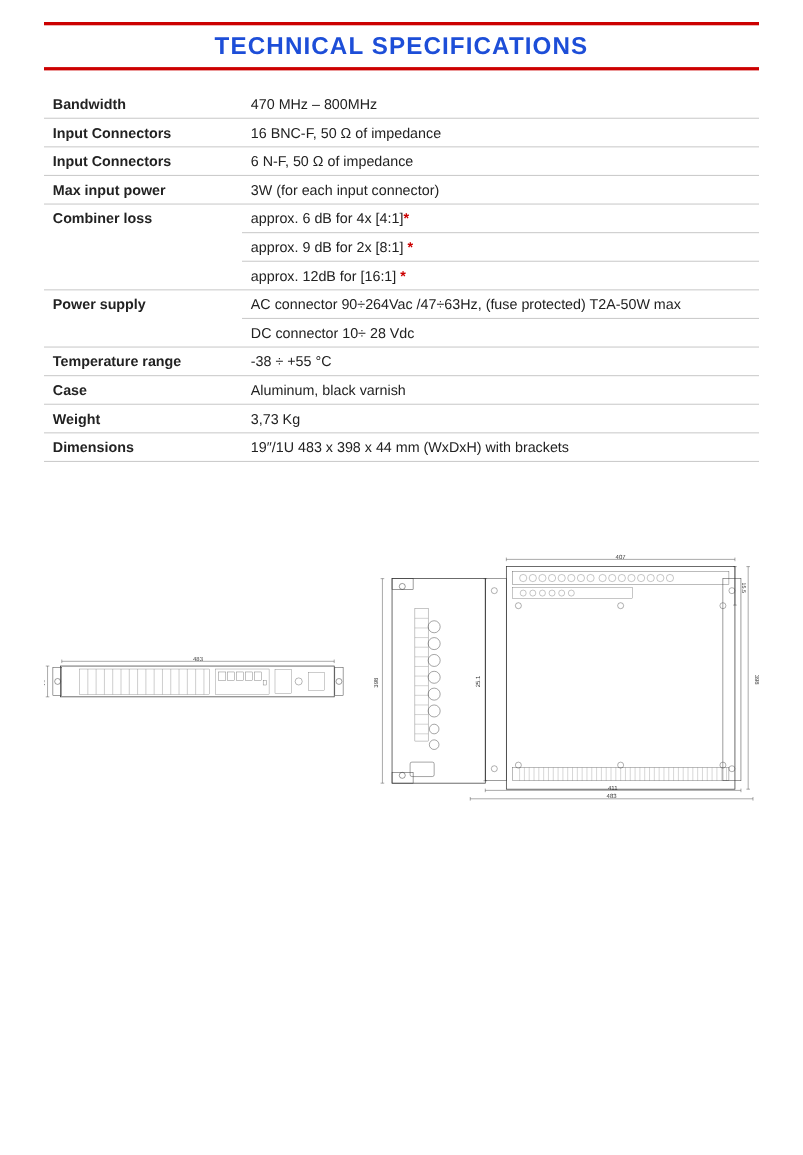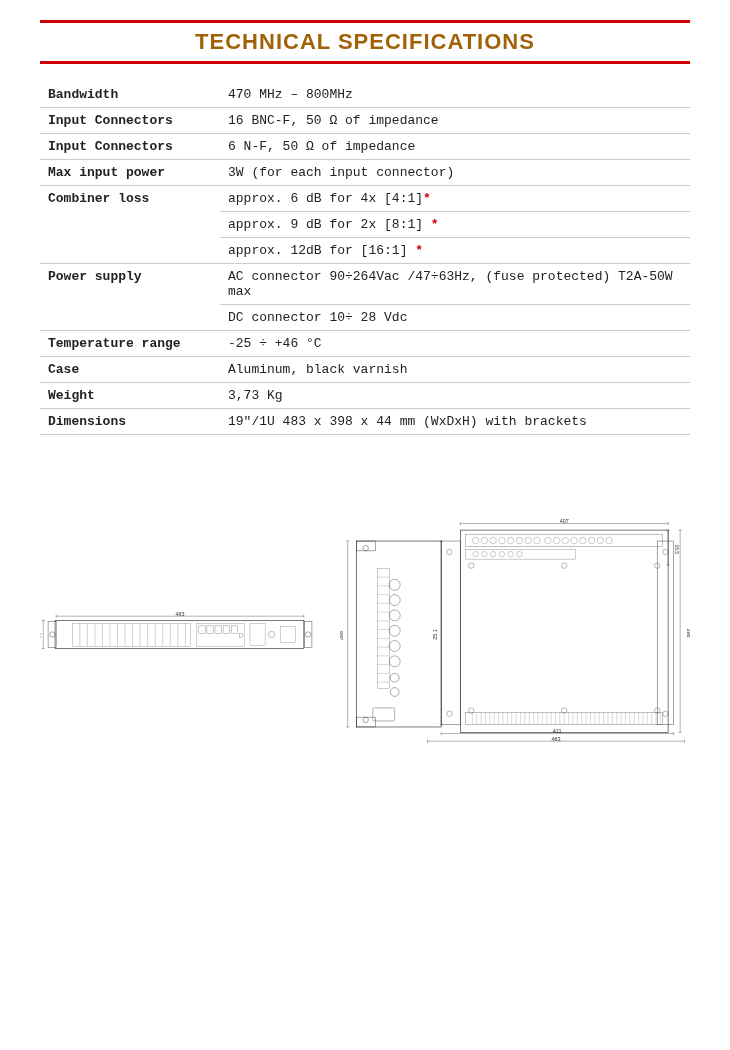--- a/index.html
+++ b/index.html
@@ -23,30 +23,29 @@
       border-top: 3px solid #cc0000;
       border-bottom: 3px solid #cc0000;
       text-align: center;
       padding: 6px 0;
       margin-bottom: 18px;
     }
 
     .title-bar h1 {
       font-size: 22px;
       font-weight: 900;
-      color: #a16207;
+      color: #1d4ed8;
       letter-spacing: 1px;
       text-transform: uppercase;
     }
 
     .specs-table {
       width: 100%;
       border-collapse: collapse;
       margin-bottom: 14px;
-      font-family: Liberation Mono, monospace;
     }
 
     .specs-table td {
       padding: 5px 8px;
       vertical-align: top;
       border-bottom: 1px solid #ccc;
       font-size: 13px;
     }
 
     .specs-table td.label {
@@ -158,21 +157,21 @@
         <td class="label" rowspan="2">Power supply</td>
         <td class="value">AC connector 90÷264Vac /47÷63Hz, (fuse protected) T2A-50W max</td>
       </tr>
 
       <tr>
         <td class="value">DC connector 10÷ 28 Vdc</td>
       </tr>
 
       <tr>
         <td class="label">Temperature range</td>
-        <td class="value">-25 ÷ +46 °C</td>
+        <td class="value">-38 ÷ +55 °C</td>
       </tr>
 
       <tr>
         <td class="label">Case</td>
         <td class="value">Aluminum, black varnish</td>
       </tr>
 
       <tr>
         <td class="label">Weight</td>
         <td class="value">3,73 Kg</td>

